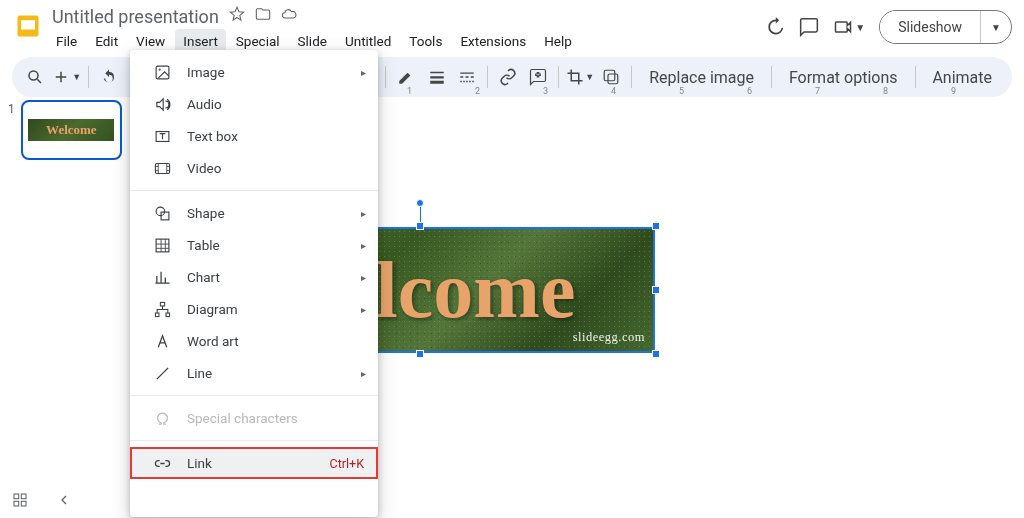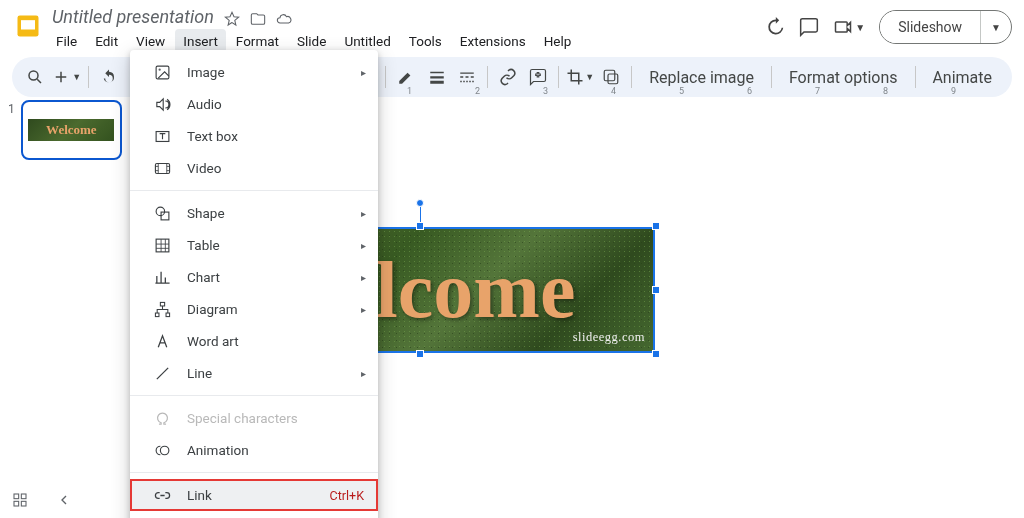--- a/index.html
+++ b/index.html
@@ -2,21 +2,21 @@
 <html><head>
 <meta charset="utf-8">
 <style>
   * { box-sizing: border-box; margin: 0; padding: 0; font-family: "Google Sans", Roboto, Arial, sans-serif; }
   body { background: #fff; width: 1024px; height: 518px; overflow: hidden; color: #3c4043; font-size: 13px; }
 
   
   .header { display:flex; align-items:flex-start; padding:6px 12px 0 8px; }
   .logo { width:40px; height:40px; display:flex; align-items:center; justify-content:center; }
   .doc-area { flex:1; }
-  .title-row { display:flex; align-items:flex-end; gap:10px; padding-left:4px;font-style:italic; }
+  .title-row { display:flex; align-items:flex-start; gap:10px; padding-left:4px; }
   .title { font-size:18px; color:#5f6368; }
   .mini-icon { width:16px; height:16px; fill:#5f6368; }
   .menu-bar { display:flex; gap:2px; padding-top:2px; }
   .menu-item { padding:4px 8px; font-size:13.5px; color:#202124; border-radius:4px; cursor:pointer; }
   .menu-item.active { background:#e8ebee; }
   .header-right { display:flex; align-items:center; gap:14px; padding-top:4px; }
   .hdr-ic { width:20px; height:20px; fill:#444; }
   .slideshow-wrap { display:flex; border:1px solid #747775; border-radius:20px; overflow:hidden; }
   .slideshow-btn { padding:8px 18px; font-size:14px; background:#fff; color:#444; cursor:pointer; }
   .slideshow-split { border-left:1px solid #c4c7c5; padding:8px 10px; display:flex; align-items:center; cursor:pointer; }
@@ -89,21 +89,21 @@
         </svg>
       <svg class="mini-icon" viewBox="0 0 24 24">
           <path d="M19 18H6a4 4 0 0 1 0-8 5 5 0 0 1 9.6-1.5A4 4 0 0 1 19 18z" fill="none" stroke="#5f6368" stroke-width="1.6"></path>
         </svg>
     </div>
     <div class="menu-bar">
       <span class="menu-item">File</span>
       <span class="menu-item">Edit</span>
       <span class="menu-item">View</span>
       <span class="menu-item active">Insert</span>
-      <span class="menu-item">Format</span>
+      <span class="menu-item">Special</span>
       <span class="menu-item">Slide</span>
       <span class="menu-item">Untitled</span>
       <span class="menu-item">Tools</span>
       <span class="menu-item">Extensions</span>
       <span class="menu-item">Help</span>
     </div>
   </div>
   <div class="header-right">
     <svg class="hdr-ic" viewBox="0 0 24 24">
         <path d="M13 3a9 9 0 1 0 8.9 10H20a7 7 0 1 1-7-8v3l4-4-4-4v3z"></path>
@@ -320,27 +320,20 @@
       <span>Line</span>
       <span class="arrow">▸</span>
     </div>
   <div class="dd-sep"></div>
   <div class="dd-item disabled">
       <svg class="dd-ic" viewBox="0 0 24 24">
         <path d="M7 20h3v-2a7 7 0 1 1 4 0v2h3" fill="none" stroke="currentColor" stroke-width="1.8"></path>
       </svg>
       <span>Special characters</span>
     </div>
-  <div class="dd-item">
-      <svg class="dd-ic" viewBox="0 0 24 24">
-        <circle cx="15" cy="12" r="6" fill="none" stroke="currentColor" stroke-width="1.6"></circle>
-        <path d="M9 6a6 6 0 0 0 0 12" fill="none" stroke="currentColor" stroke-width="1.6"></path>
-      </svg>
-      <span>Animation</span>
-    </div>
   <div class="dd-sep"></div>
   <div class="dd-item hover highlight">
       <svg class="dd-ic" viewBox="0 0 24 24">
         <path d="M9 12h6M8 8H6a4 4 0 0 0 0 8h2M16 8h2a4 4 0 0 1 0 8h-2" fill="none" stroke="currentColor" stroke-width="1.8"></path>
       </svg>
       <span>Link</span>
       <span class="shortcut">Ctrl+K</span>
     </div>
   <div class="dd-item"></div>
 

